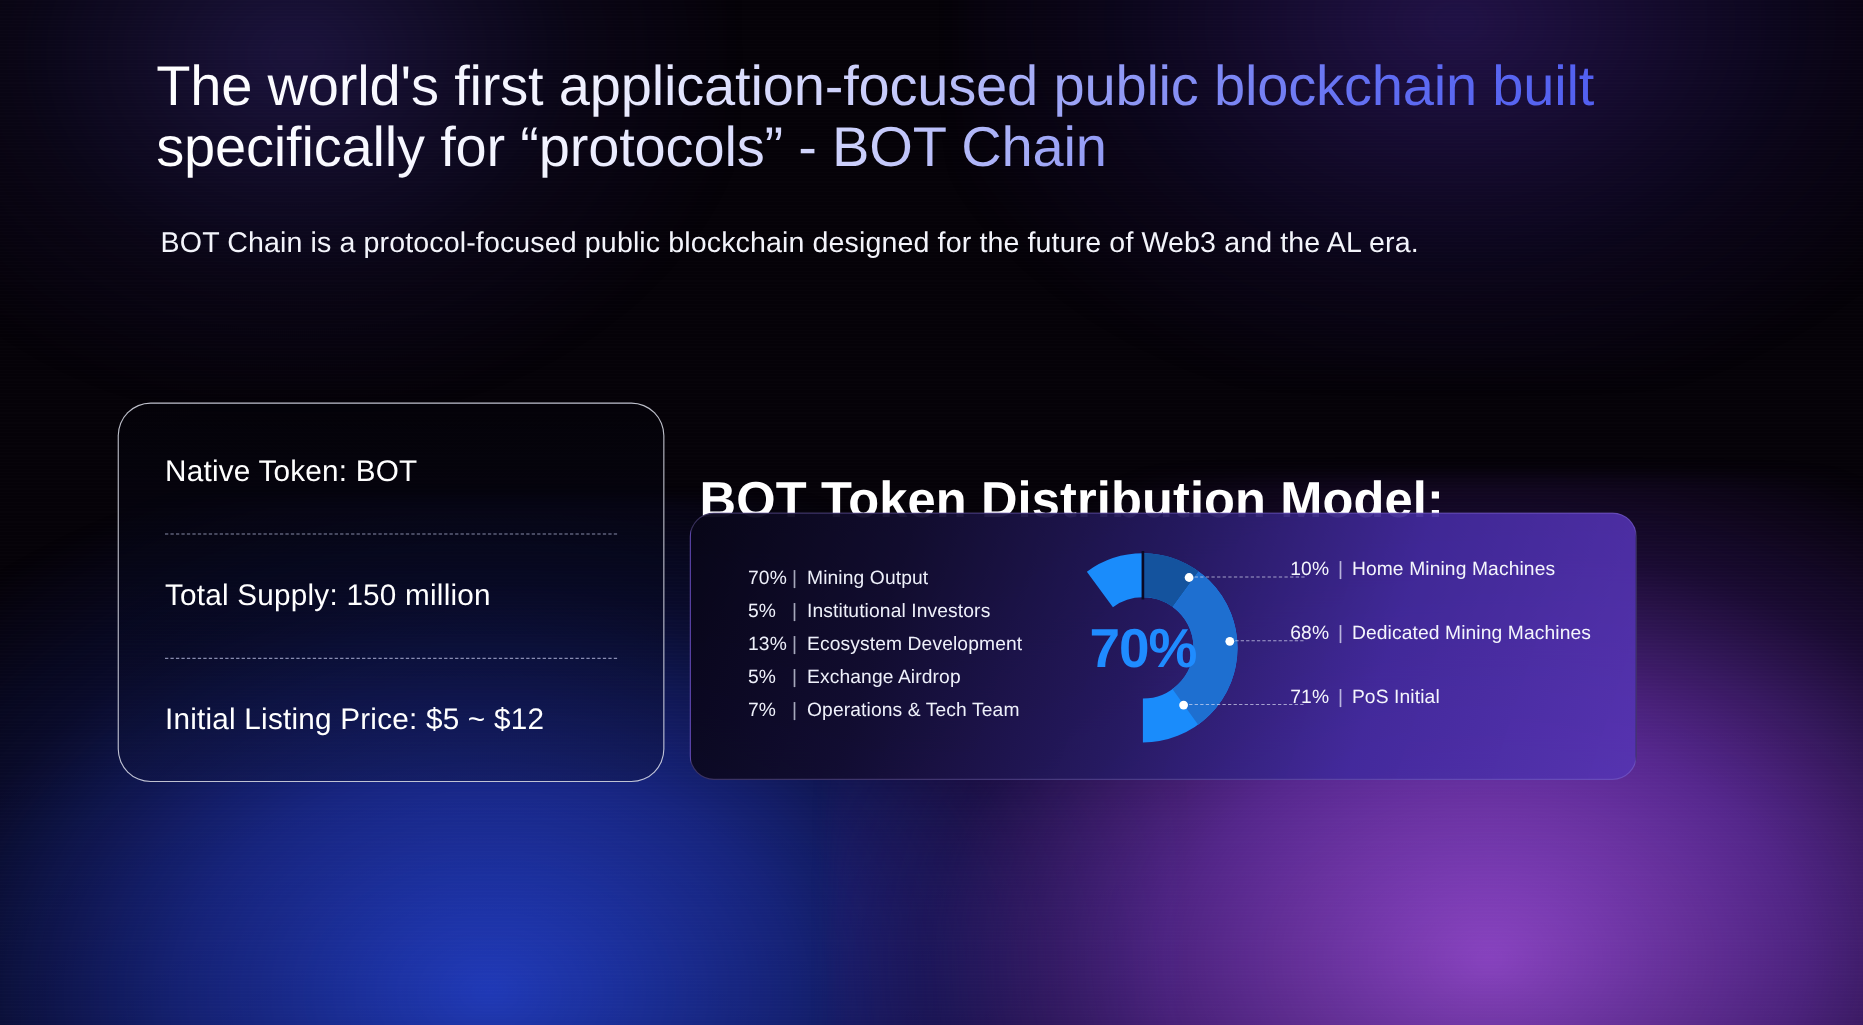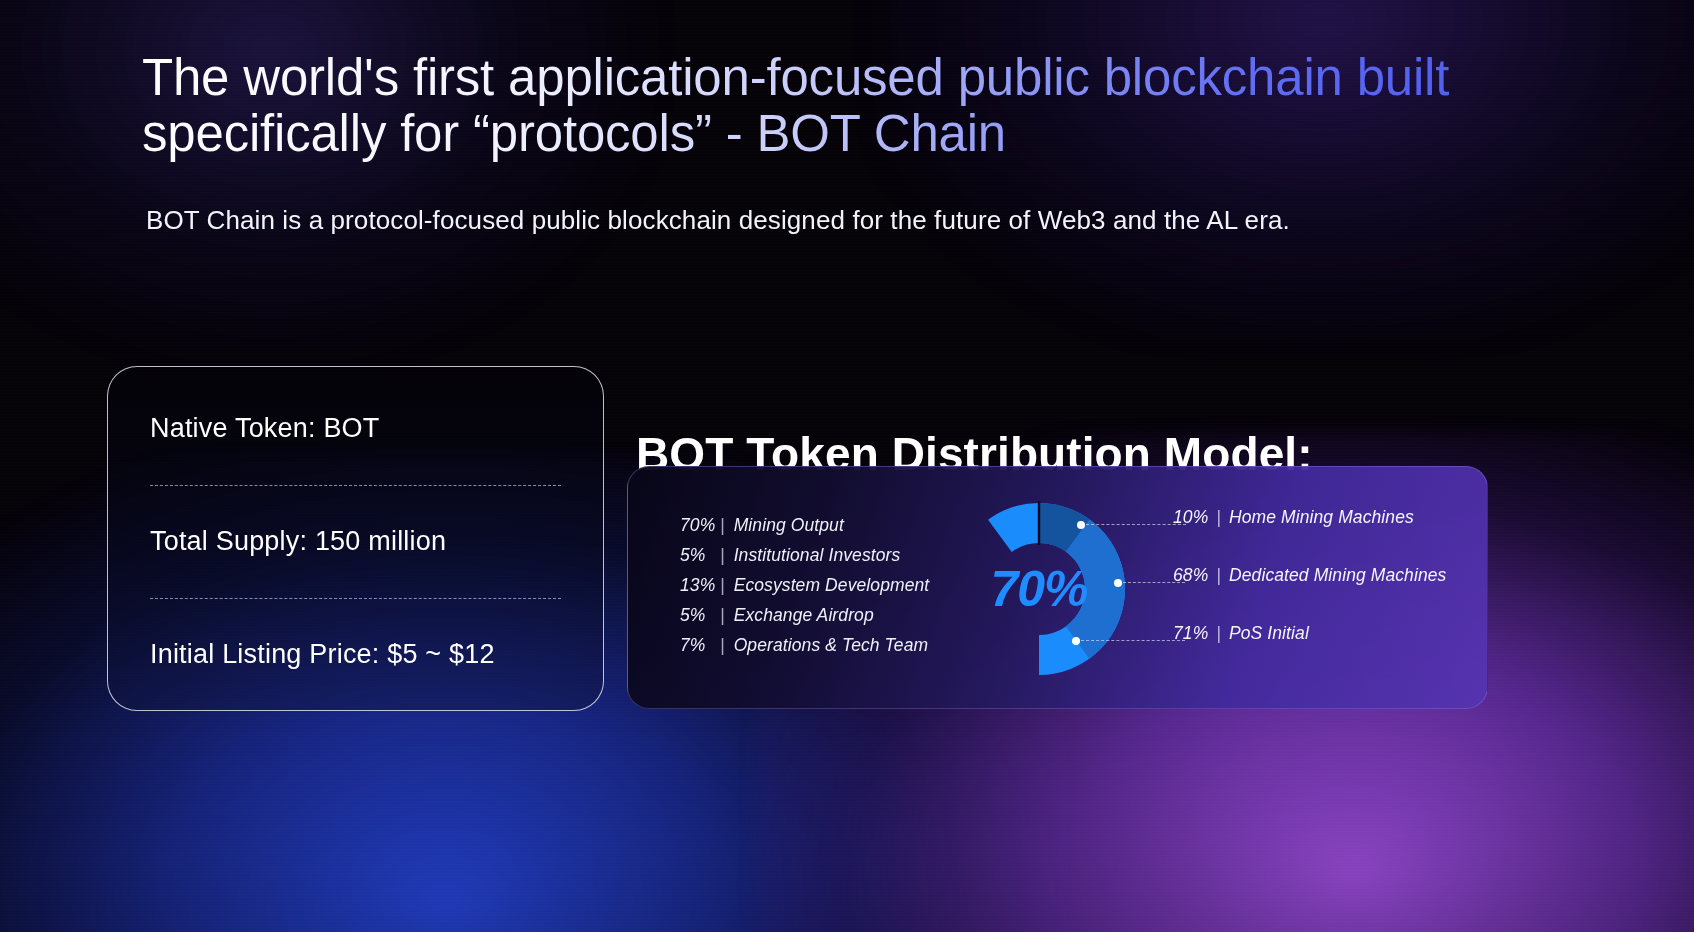--- a/index.html
+++ b/index.html
@@ -156,21 +156,20 @@
     border-radius:22px;
     border:1px solid rgba(150,130,220,0.35);
     background:
       linear-gradient(108deg,
         rgba(8,6,24,0.97) 0%,
         rgba(18,13,48,0.96) 22%,
         rgba(38,26,98,0.95) 48%,
         rgba(66,42,156,0.94) 72%,
         rgba(86,52,178,0.93) 100%);
     overflow:hidden;
-    font-style:italic;
   }
 
   
   .legend-left {
     position:absolute;
     left:52px; top:48px;
     display:flex; flex-direction:column;
     gap:9px;
   }
   .legend-row {

